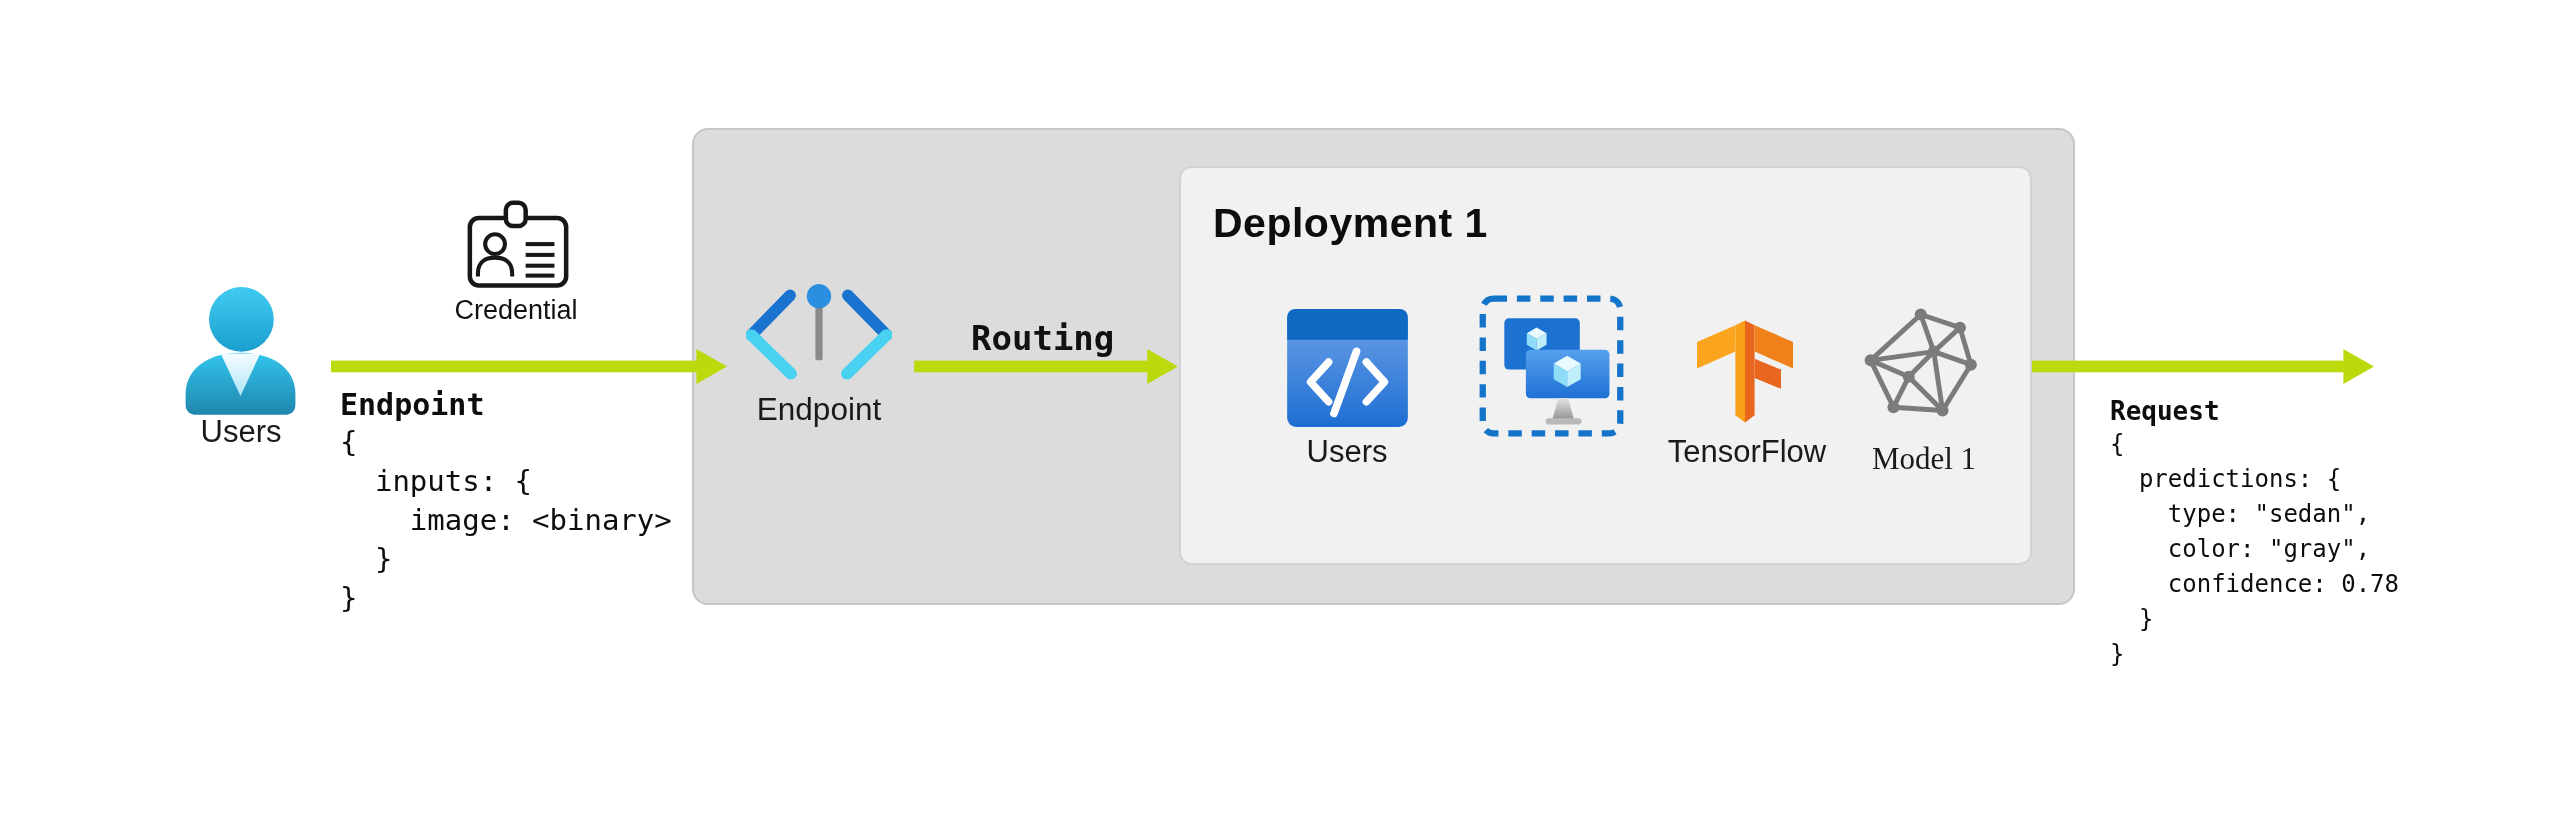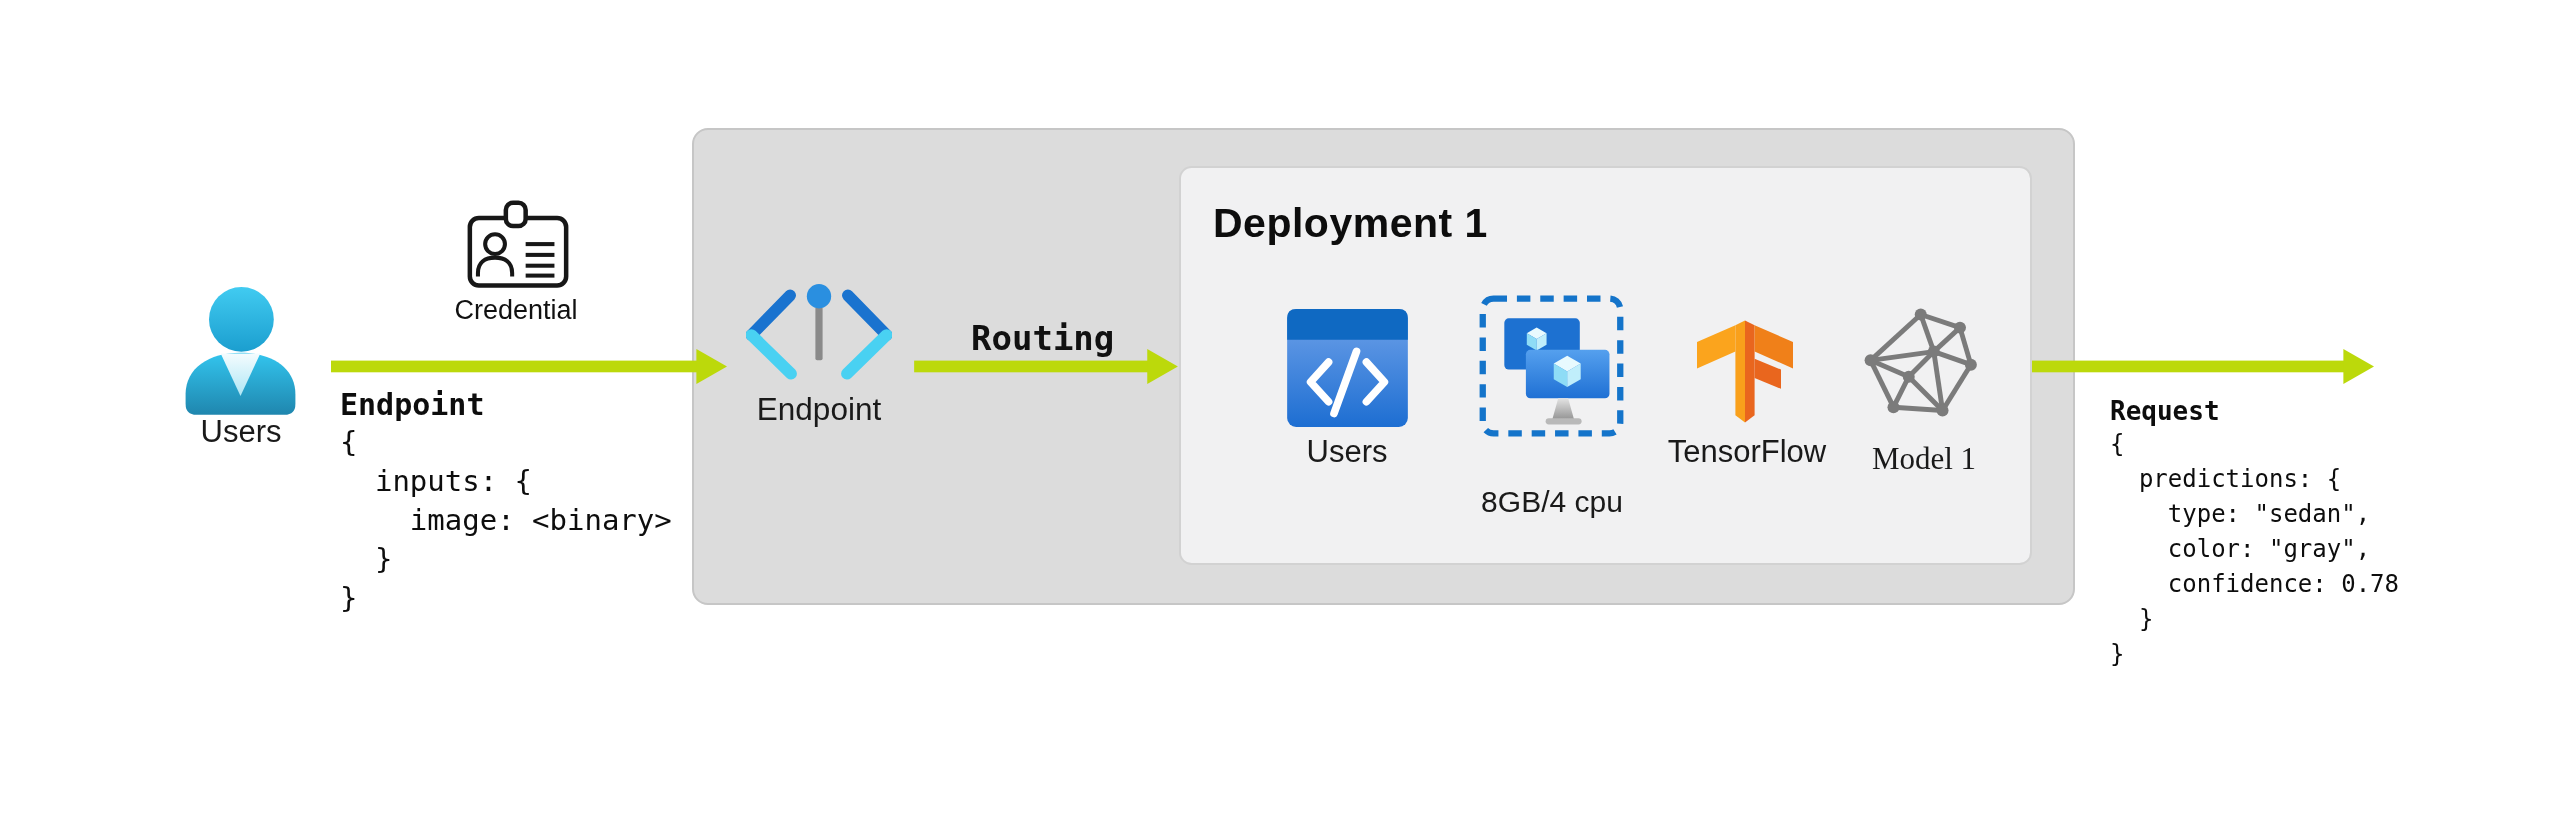--- a/index.html
+++ b/index.html
@@ -168,21 +168,20 @@
     <polygon points="64,36.2 75,42.6 64,49 53,42.6" fill="#e8fafe"></polygon>
     <polygon points="53,42.6 64,49 64,61.8 53,55.4" fill="#8edcf6"></polygon>
     <polygon points="75,42.6 64,49 64,61.8 75,55.4" fill="#c0eefb"></polygon>
     <rect x="52" y="61" width="93" height="54" rx="5" fill="url(#mFront)"></rect>
     <polygon points="98,67.6 113,76.3 98,85 83,76.3" fill="#e8fafe"></polygon>
     <polygon points="83,76.3 98,85 98,102.4 83,93.7" fill="#8edcf6"></polygon>
     <polygon points="113,76.3 98,85 98,102.4 113,93.7" fill="#c0eefb"></polygon>
     <polygon points="88,115 99,115 106,140 81,140" fill="url(#mStand)"></polygon>
     <rect x="74" y="137" width="40" height="7" rx="3.5" fill="#b9b9b9"></rect>
   </svg>
-  <div class="abs node-label" style="left:1417px; top:485px; font-size:30px;">8GB/4 cpu</div>
 
   <svg class="abs" style="left:1686px; top:306px;" width="118" height="120" viewBox="0 0 98 100">
     <polygon points="9,30 41,16 41,38 9,52" fill="#fba41d"></polygon>
     <polygon points="41,16 49,12 49,97 41,91" fill="#f9a01b"></polygon>
     <polygon points="49,12 57,16 57,91 49,97" fill="#e9661e"></polygon>
     <polygon points="57,16 89,30 89,52 57,38" fill="#f08019"></polygon>
     <polygon points="57,44 79,53 79,69 57,60" fill="#e9661e"></polygon>
   </svg>
   <div class="abs node-label" style="left:1612px; top:434px;">TensorFlow</div>
 

